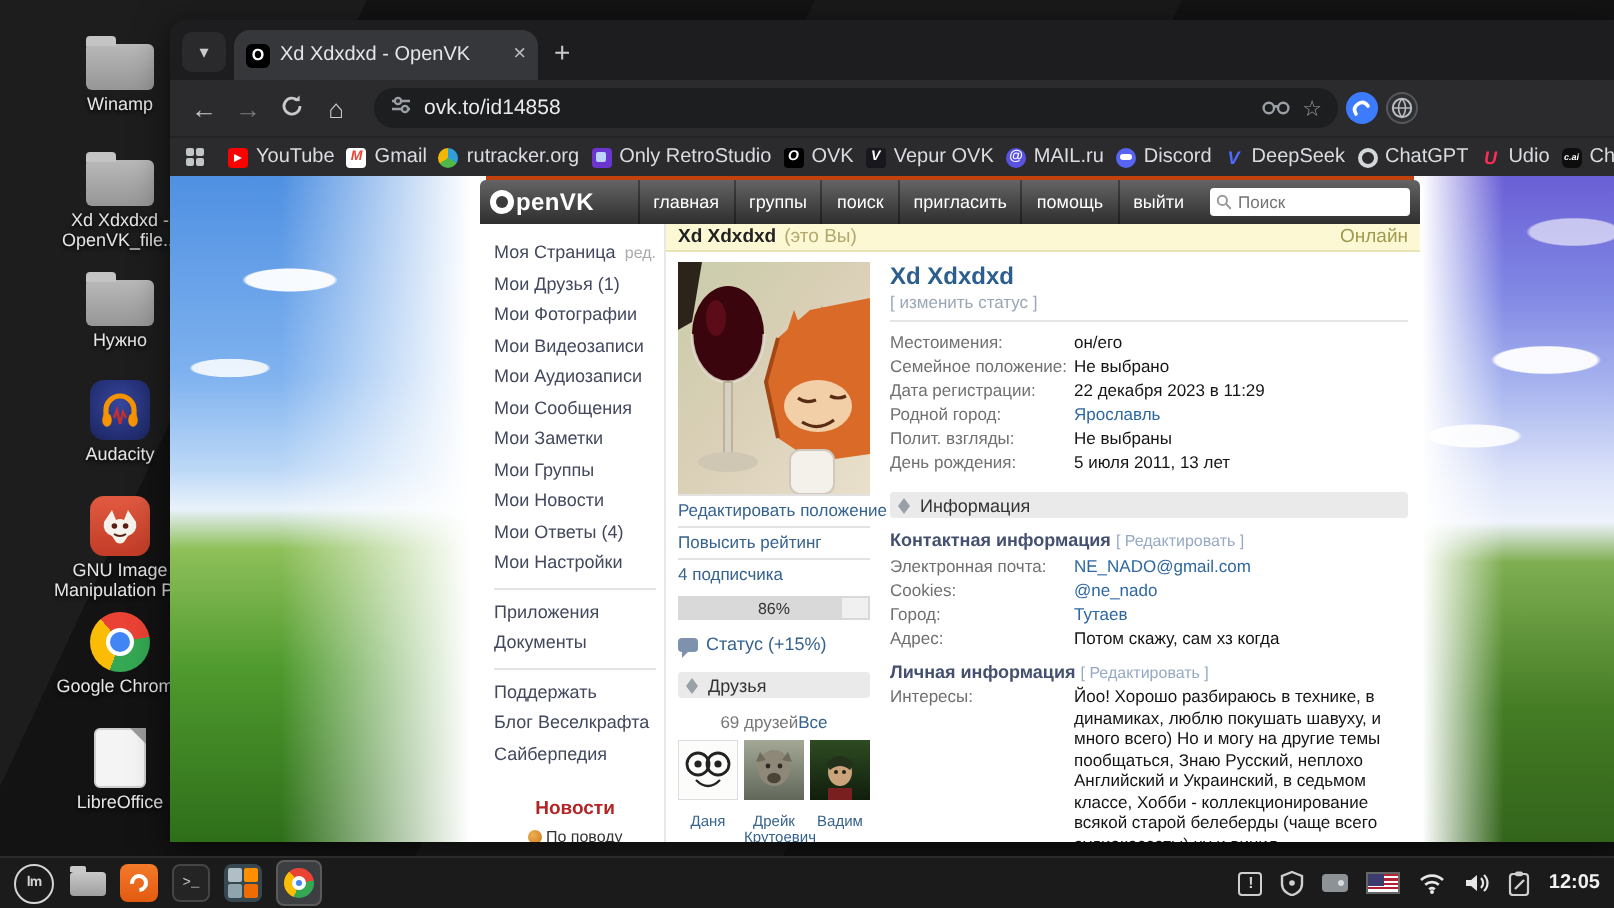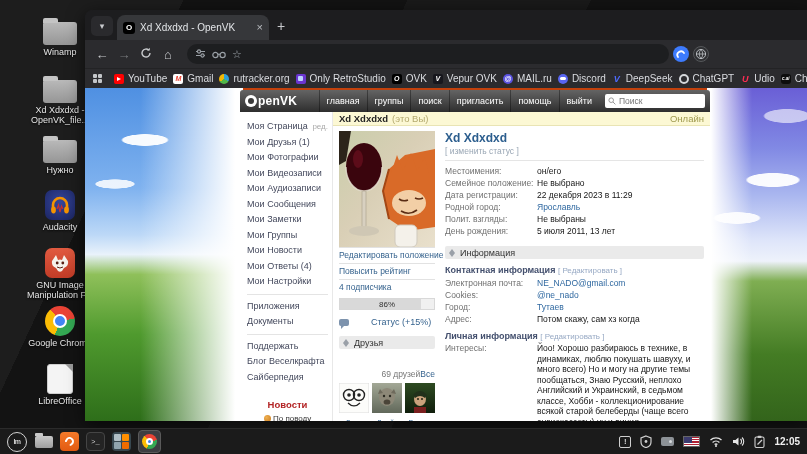--- a/index.html
+++ b/index.html
@@ -98,29 +98,29 @@
   .banner .by{color:#b3a96e;margin-left:4px}
   .banner .bo{margin-left:auto;color:#9f9a4f}
   .main-body{display:flex;padding:5px 6px 0 6px;gap:10px}
   .p-left{width:96px;flex:none}
   .avatar{width:96px;height:116px;display:block}
   .alink{display:block;border-top:1px solid #e2e2e2;line-height:15px;font-size:8.5px;color:#36638e;text-decoration:none;white-space:nowrap}
   .alink:first-child{border-top:none}
   .progress{margin-top:3px;height:12px;background:#f0f0f0;border:1px solid #d8d8d8;position:relative;font-size:8px;color:#333;text-align:center;line-height:11px}
   .progress .fill{position:absolute;left:0;top:0;bottom:0;width:86%;background:#d9d9d9}
   .progress .pt{position:relative}
-  .statusln{margin-top:7px;font-size:9px;color:#36638e;display:flex;align-items:center;gap:22px}
+  .statusln{margin-top:7px;font-size:9px;color:#36638e;display:flex;align-items:center;gap:4px}
   .bubble{width:10px;height:7px;background:#7d93ad;border-radius:2px;position:relative}
   .bubble:before{content:"";position:absolute;left:2px;bottom:-3px;border-style:solid;border-width:3px 3px 0 0;border-color:#7d93ad transparent transparent transparent}
   .sechead{margin-top:9px;height:13px;background:#eaeaea;border-radius:2px;display:flex;align-items:center;gap:4px;padding:0 4px;font-size:9px;color:#333}
   .collico{width:7px;height:8px;position:relative}
   .collico:before,.collico:after{content:"";position:absolute;left:0;border-style:solid}
   .collico:before{top:0;border-width:0 3.5px 4px 3.5px;border-color:transparent transparent #9aa0a8 transparent}
   .collico:after{bottom:0;border-width:4px 3.5px 0 3.5px;border-color:#9aa0a8 transparent transparent transparent}
-  .fmeta{display:flex;justify-content:flex-end;font-size:8.5px;margin-top:20px}
+  .fmeta{display:flex;justify-content:center;font-size:8.5px;margin-top:7px}
   .fmeta .c{color:#777}.fmeta .all{color:#36638e}
   .frow{display:flex;gap:3px;margin-top:4px}
   .friend{width:30px;text-align:center}
   .friend .fn{font-size:7.5px;line-height:8px;color:#36638e;margin-top:2px}
   .p-right{flex:1;min-width:0}
   .p-name{font-size:12px;font-weight:bold;color:#2c5e8e}
   .p-chst{font-size:8.5px;color:#9aa7b5;margin-top:1px}
   .p-right hr{border:none;border-top:1px solid #e5e5e5;margin:4px 0}
   .row{display:flex;font-size:8.5px;line-height:12px}
   .row .rl{width:92px;flex:none;color:#707070}
@@ -229,20 +229,21 @@
             <path d="M10 6 a4 4 0 1 1 -1.2-2.8" stroke="#c7c9cc" stroke-width="1.4" fill="none"></path>
             <path d="M9.8 0.8 L9.8 3.6 L7 3.4 Z" fill="#c7c9cc"></path>
           </svg></span>
       <span class="navg">⌂</span>
       <div class="pill">
         <span><svg width="11" height="11" viewBox="0 0 11 11">
               <path d="M1 3.5 h9 M1 7.5 h9" stroke="#9aa0a6" stroke-width="1.2"></path>
               <circle cx="4" cy="3.5" r="1.6" fill="#2b2b2e" stroke="#9aa0a6" stroke-width="1.1"></circle>
               <circle cx="7.5" cy="7.5" r="1.6" fill="#2b2b2e" stroke="#9aa0a6" stroke-width="1.1"></circle>
             </svg></span>
+        <span class="url">ovk.to/id14858</span>
         <span><svg width="14" height="9" viewBox="0 0 14 9">
               <circle cx="3.4" cy="5" r="2.6" fill="none" stroke="#9aa0a6" stroke-width="1.2"></circle>
               <circle cx="10.6" cy="5" r="2.6" fill="none" stroke="#9aa0a6" stroke-width="1.2"></circle>
               <path d="M6 4.6 q1-1 2 0" stroke="#9aa0a6" stroke-width="1.2" fill="none"></path>
             </svg></span>
         <span style="color:#9aa0a6;font-size:11px">☆</span>
       </div>
       <span class="exticon ext-blue"><svg width="16" height="16" viewBox="0 0 16 16">
             <path d="M5 11 q-2-3 1-5 q3-2 5 1" stroke="#fff" stroke-width="1.8" fill="none" stroke-linecap="round"></path>
           </svg></span>

